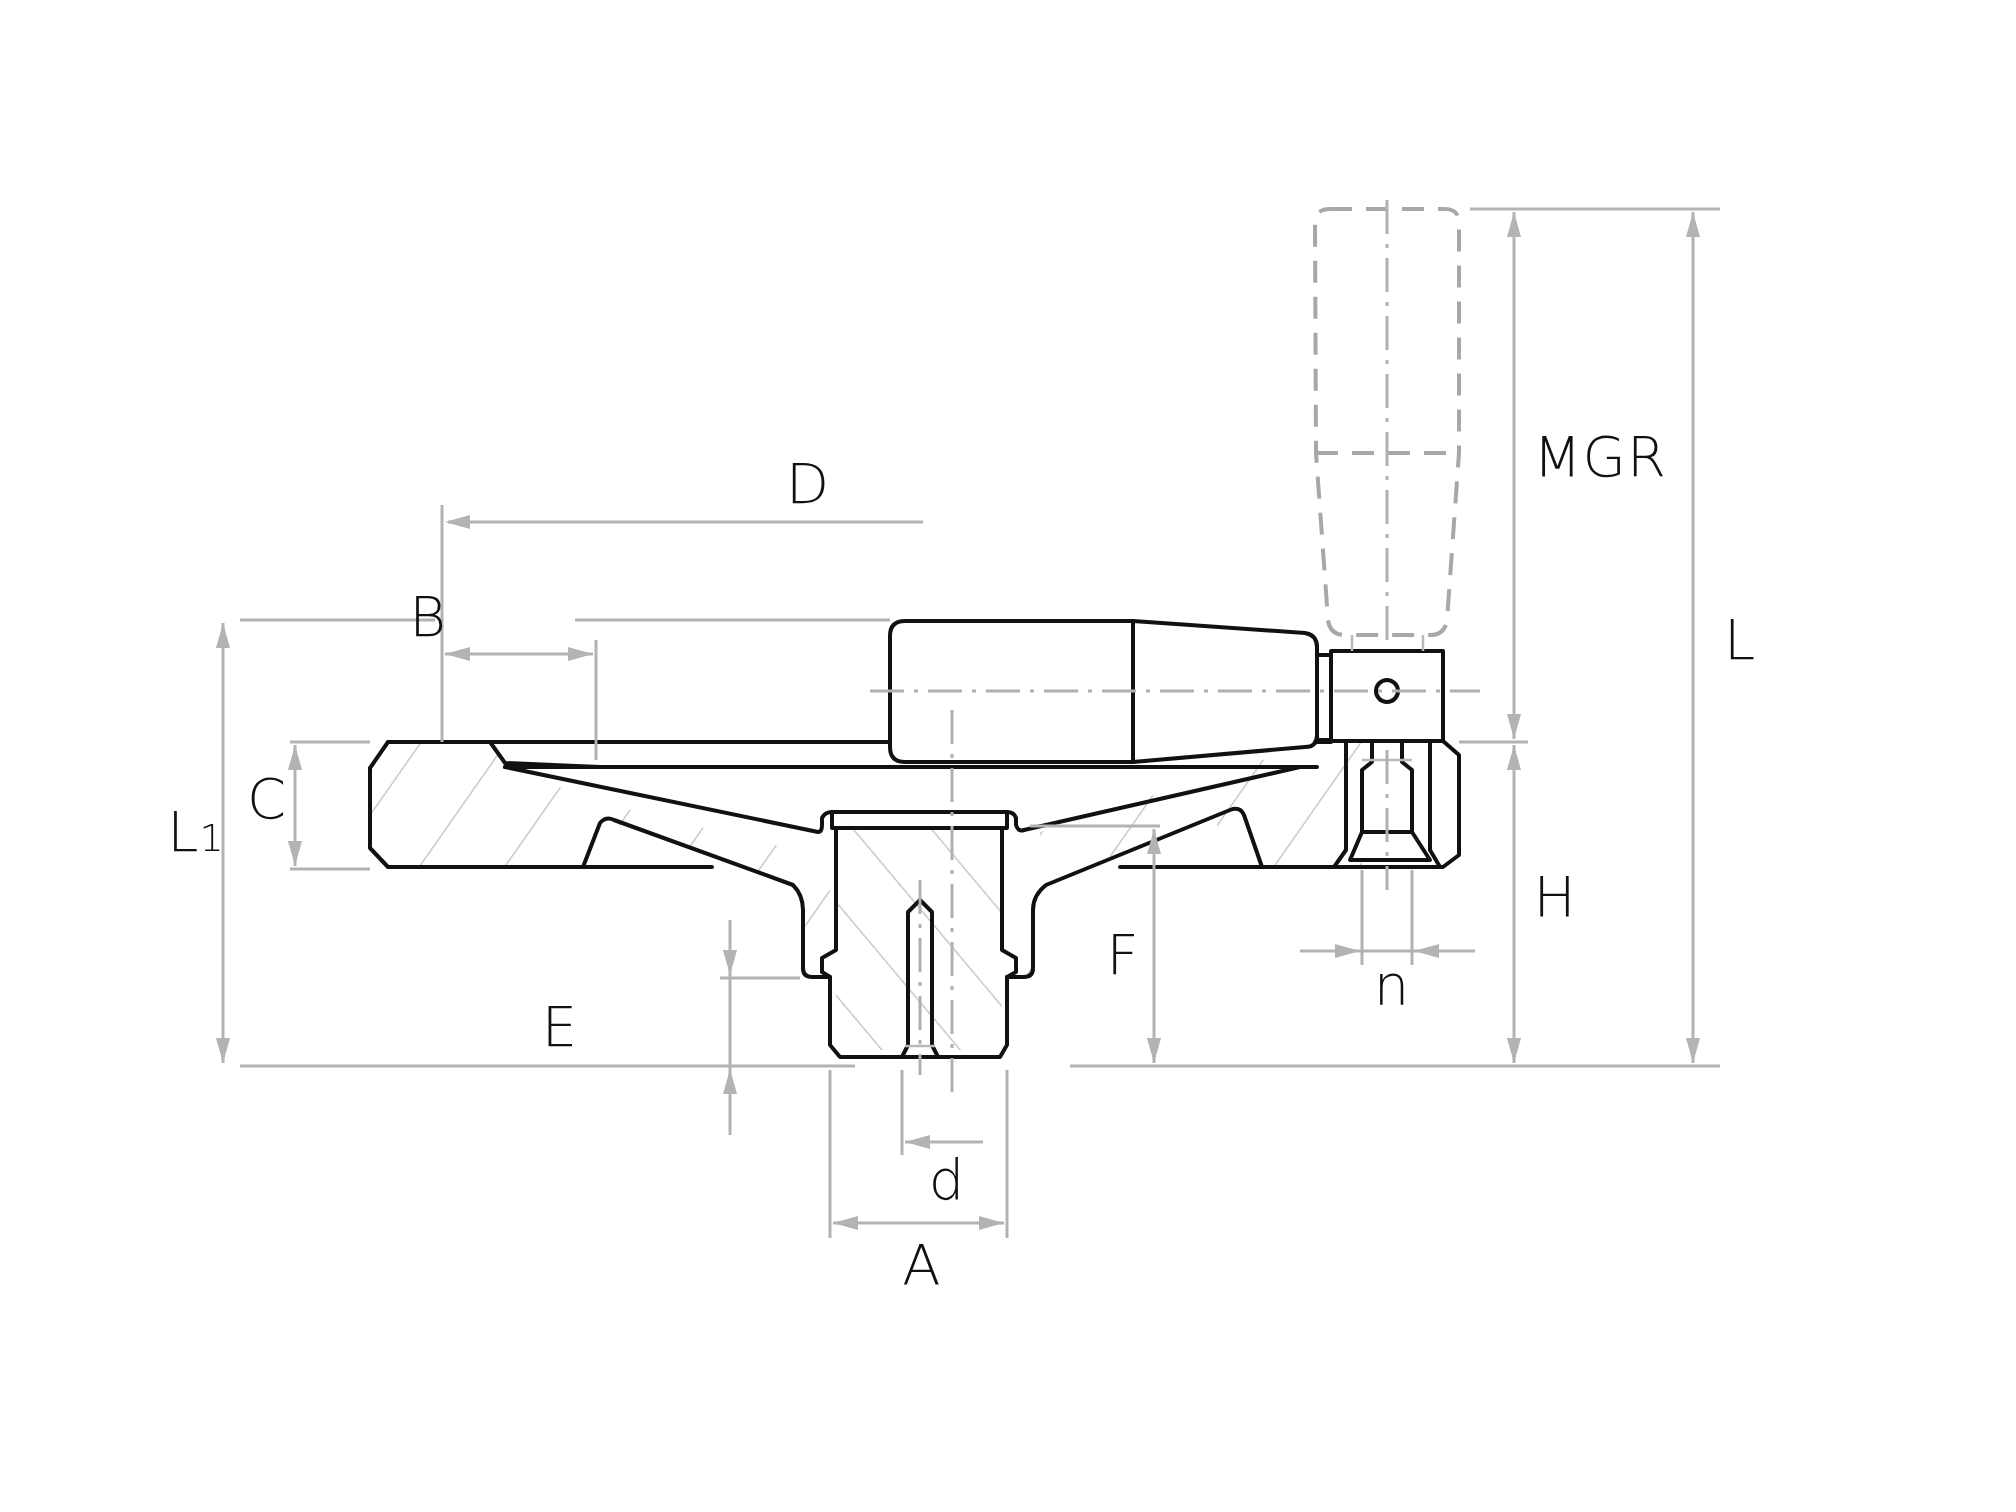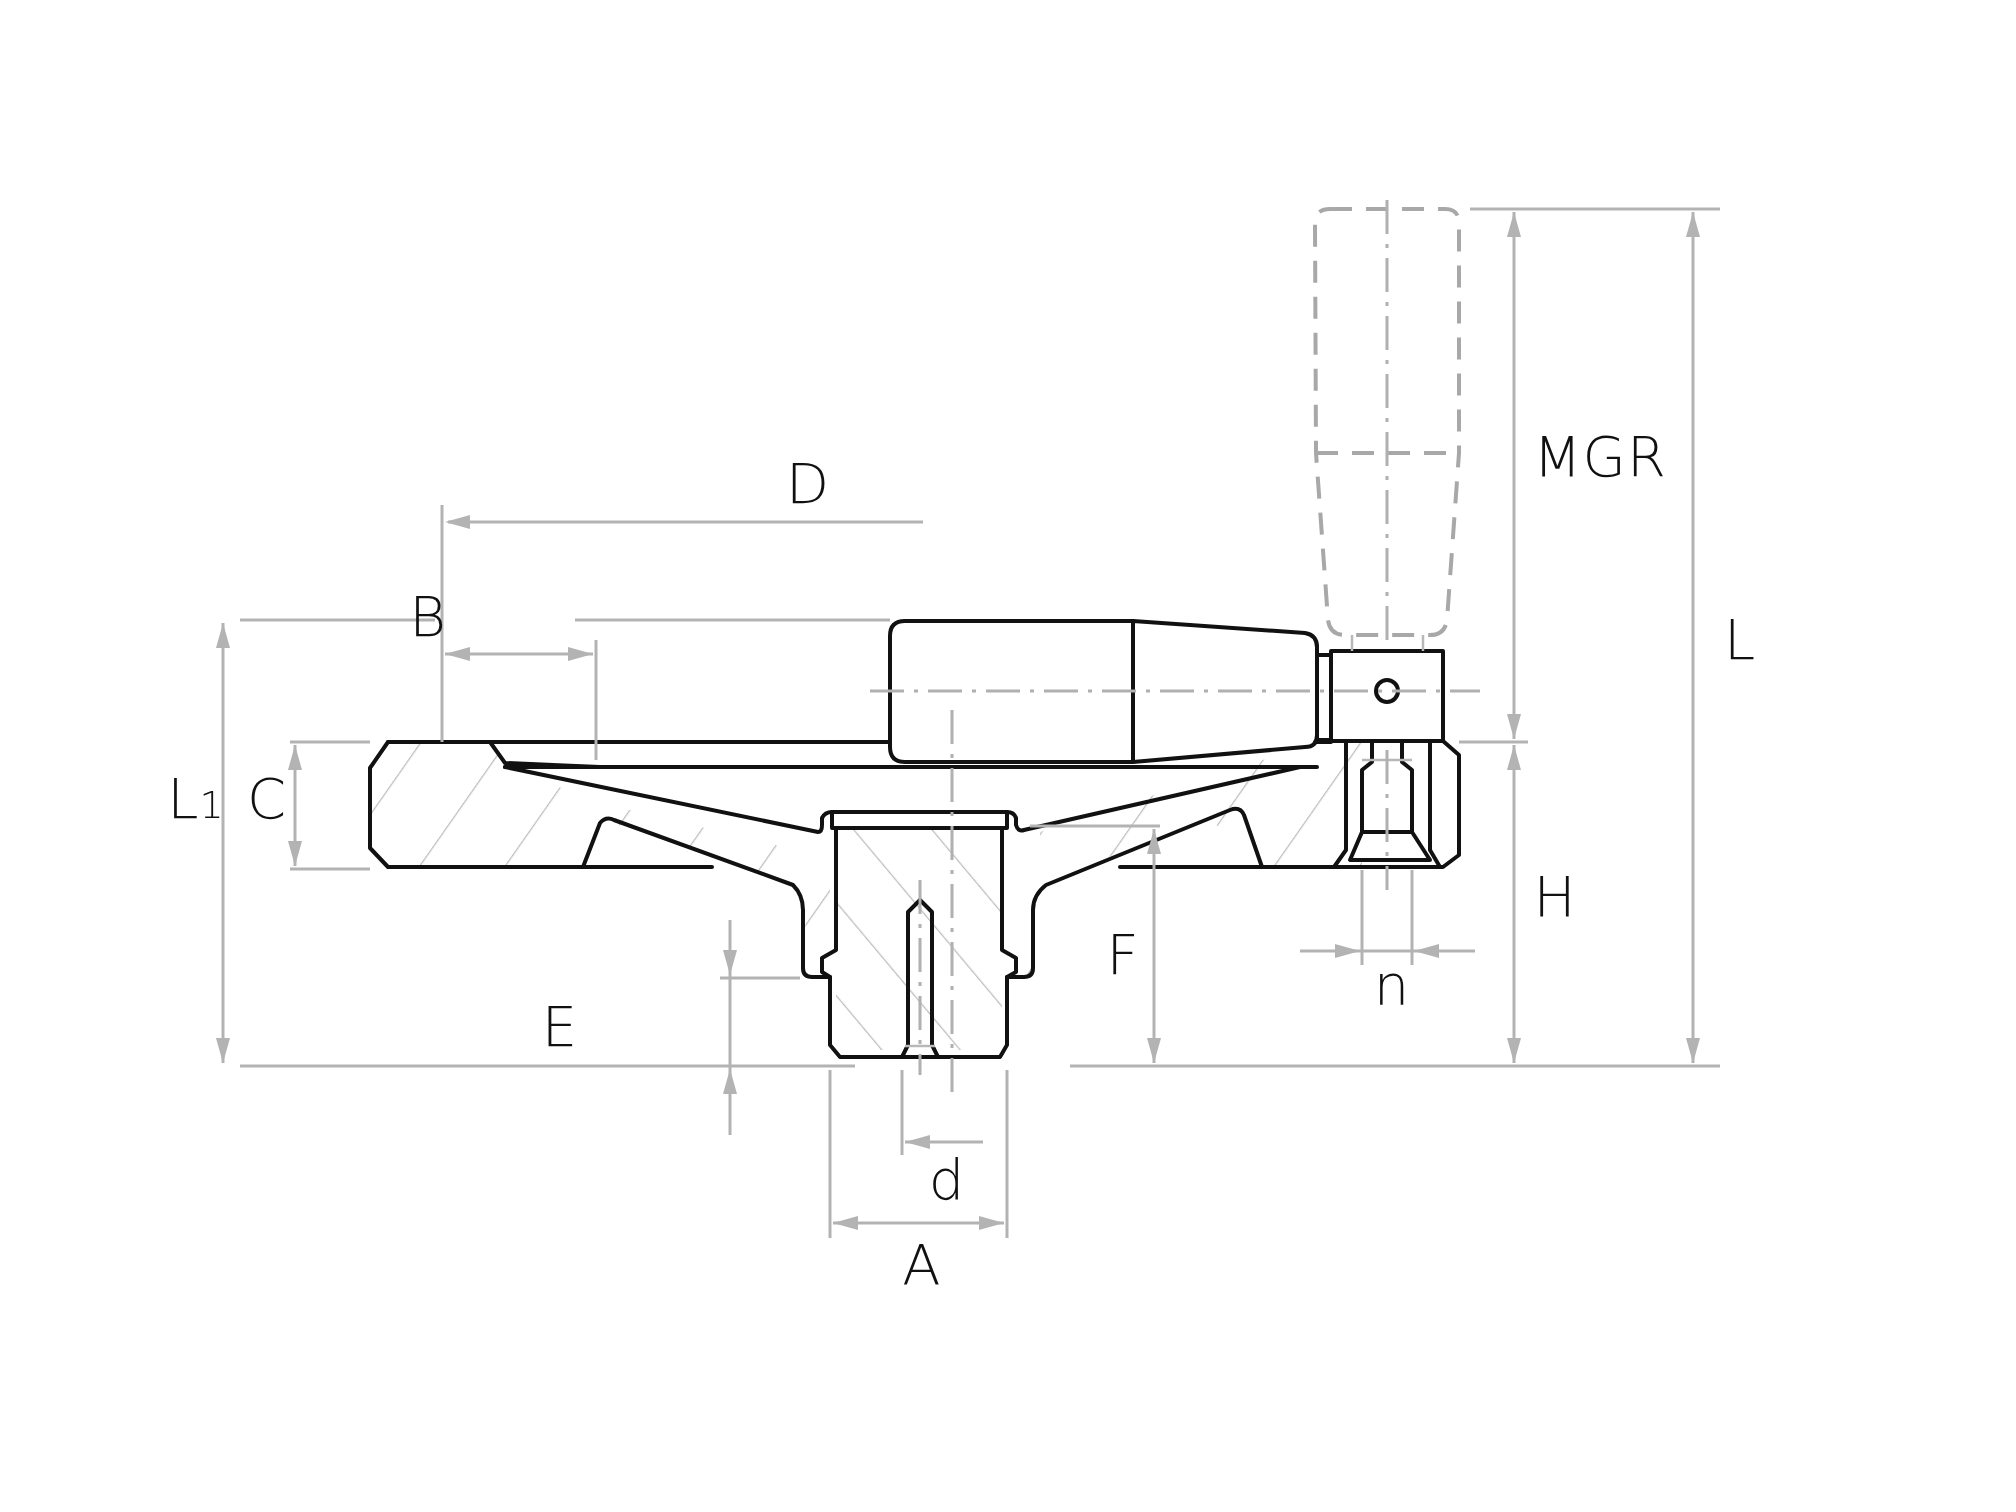--- a/index.html
+++ b/index.html
@@ -163,21 +163,21 @@
 
     <line class="dim" x1="1693" y1="212" x2="1693" y2="1063"></line>
     <path class="arrow" d="M1693,212 L1686,237 L1700,237 Z"></path>
     <path class="arrow" d="M1693,1063 L1686,1038 L1700,1038 Z"></path>
   </g>
 </svg>
 
 <div class="lbl" style="left:808px;top:484px;">D</div>
 <div class="lbl" style="left:428px;top:617px;">B</div>
 <div class="lbl" style="left:267px;top:799px;">C</div>
-<div class="lbl" style="left:196px;top:799px;"><span>L</span><span class="sub">1</span></div>
+<div class="lbl" style="left:196px;top:832px;"><span>L</span><span class="sub">1</span></div>
 <div class="lbl" style="left:560px;top:1027px;">E</div>
 <div class="lbl" style="left:1123px;top:955px;">F</div>
 <div class="lbl" style="left:947px;top:1180px;">d</div>
 <div class="lbl" style="left:922px;top:1265px;">A</div>
 <div class="lbl" style="left:1392px;top:985px;">n</div>
 <div class="lbl" style="left:1555px;top:897px;">H</div>
 <div class="lbl" style="left:1600px;top:425px;margin-top:32px;">MGR</div>
 <div class="lbl" style="left:1740px;top:640px;">L</div>
 
 </body></html>

